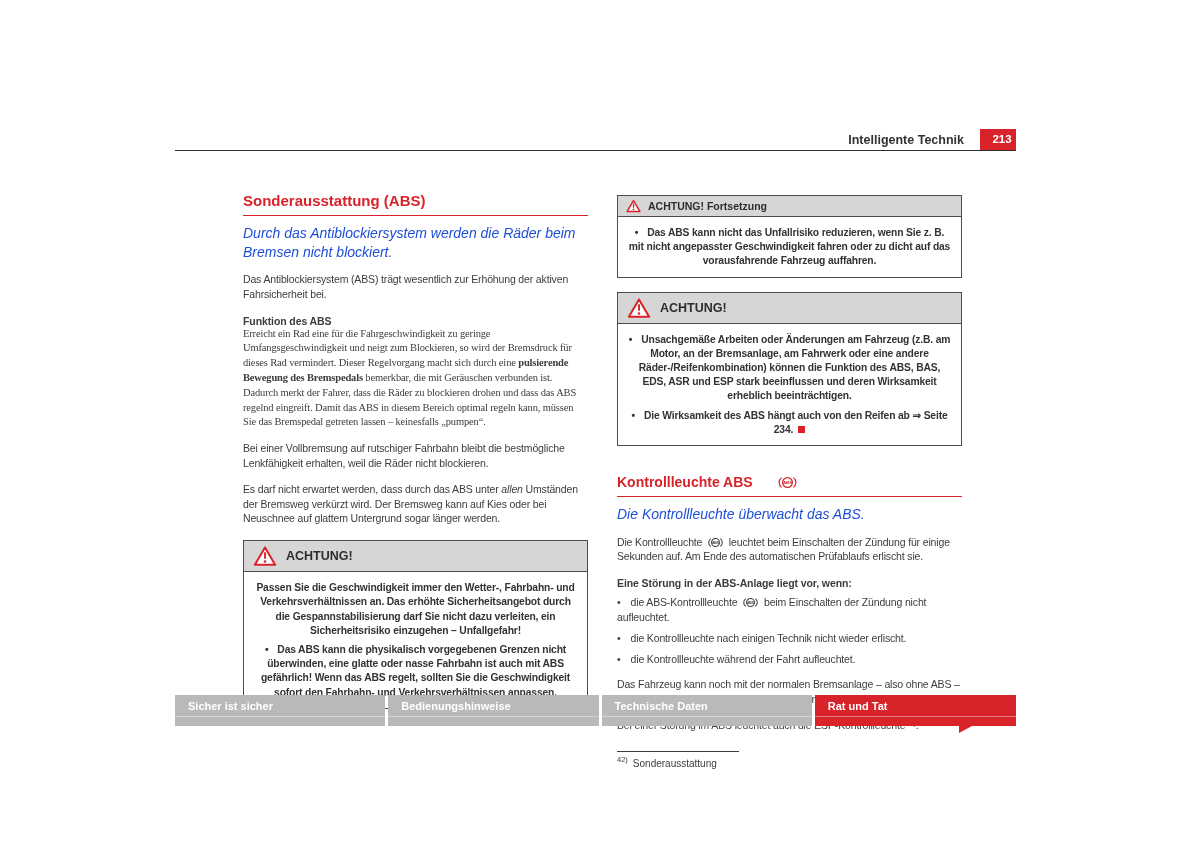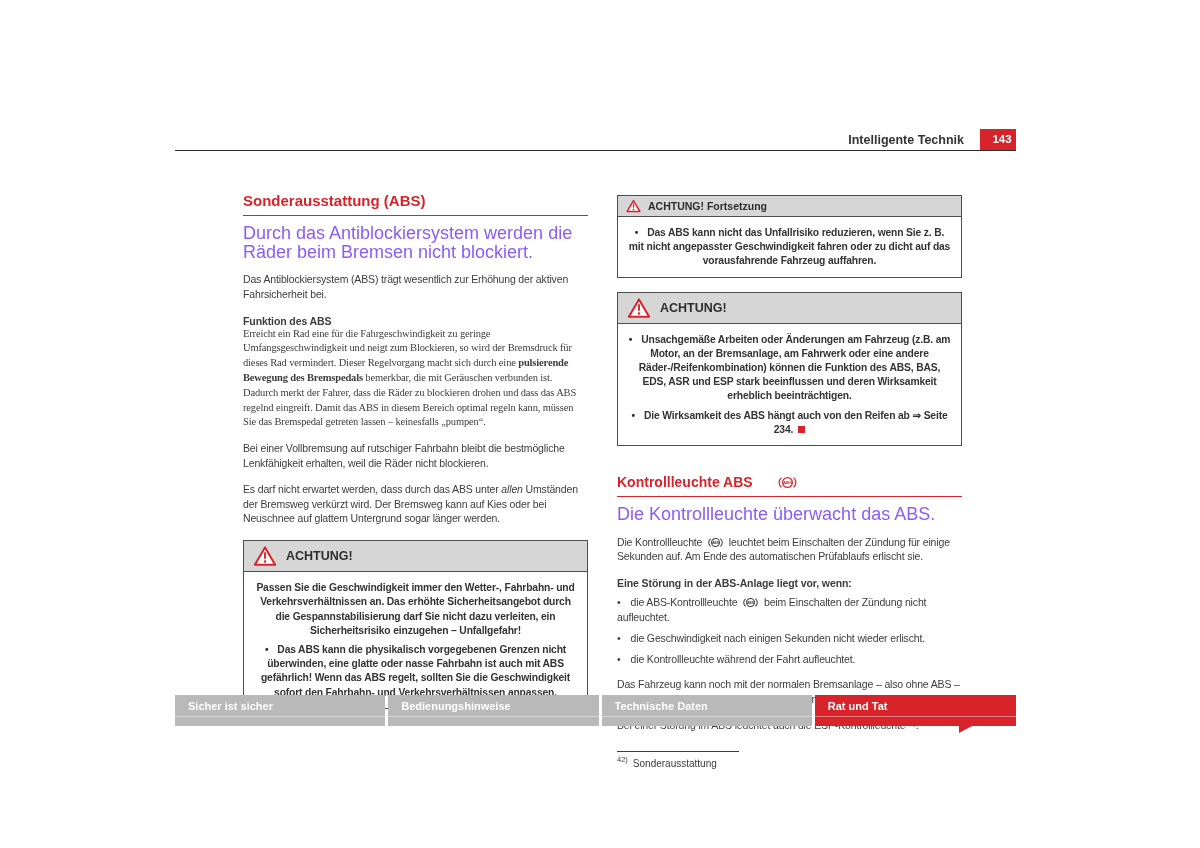--- a/index.html
+++ b/index.html
@@ -24,21 +24,21 @@
   .hdr-rule{position:absolute;top:150px;left:175px;width:849px;height:1px;background:#2f2f2f;}
   
   .col{position:absolute;width:345px;top:192px;}
   .col-left{left:243px;}
   .col-right{left:617px;top:190px;}
   h1.sec{margin:0;color:var(--red);font-size:15px;font-weight:bold;
     padding-bottom:6px;border-bottom:1px solid var(--red);}
   h1.sec2{margin:28px 0 0;color:var(--red);font-size:14px;font-weight:bold;
     padding-bottom:6px;border-bottom:1px solid var(--red);
     display:flex;align-items:center;gap:24px;}
-  .lead{font-size:18px;line-height:18.5px;margin:8px 0 0;color:#8b5cf6;}
+  .lead{font-style:italic;font-size:14px;line-height:18.5px;margin:8px 0 0;color:#1d4ed8;}
   p.body{font-size:10.5px;line-height:14.8px;letter-spacing:-0.15px;margin:11px 0 0;}
   h2.sub{font-size:10.5px;font-weight:bold;margin:13px 0 0;letter-spacing:-0.1px;}
   h2.sub + p.body{margin-top:0;font-family:Liberation Serif, serif;}
   p.libul{font-size:10.5px;line-height:14.8px;letter-spacing:-0.15px;margin:6px 0 0;}
   p.libul::before{content:"•";padding-right:10px;}
   
   .box{border:1px solid var(--box-border);margin-top:14px;background:#fff;text-align:center;}
   .box-hd{display:flex;align-items:center;gap:9px;background:var(--band);
     border-bottom:1px solid var(--box-border);padding:4px 9px;}
   .box-hd .t{font-size:12.5px;font-weight:bold;color:#2d2d2d;}
@@ -71,21 +71,21 @@
   .tab::after{content:"";position:absolute;left:0;right:0;top:21px;height:1px;
     background:rgba(255,255,255,0.4);}
   .tab.active{background:var(--red);}
 </style>
 </head>
 <body>
 
 <div class="page">
 
   <div class="hdr-title">Intelligente Technik</div>
-  <div class="hdr-badge">143</div>
+  <div class="hdr-badge">213</div>
   <div class="hdr-rule"></div>
 
   <div class="col col-left">
 
     <h1 class="sec">Sonderausstattung (ABS)</h1>
     <p class="lead">Durch das Antiblockiersystem werden die Räder beim Bremsen nicht blockiert.</p>
     <p class="body">Das Antiblockiersystem (ABS) trägt wesentlich zur Erhöhung der aktiven Fahrsicherheit bei.</p>
 
     <h2 class="sub">Funktion des ABS</h2>
     <p class="body"><span>Erreicht ein Rad eine für die Fahrgeschwindigkeit zu geringe Umfangsgeschwindigkeit und neigt zum Blockieren, so wird der Bremsdruck für dieses Rad vermindert. Dieser Regelvorgang macht sich durch eine </span><strong>pulsierende Bewegung des Bremspedals</strong><span> bemerkbar, die mit Geräuschen verbunden ist. Dadurch merkt der Fahrer, dass die Räder zu blockieren drohen und dass das ABS regelnd eingreift. Damit das ABS in diesem Bereich optimal regeln kann, müssen Sie das Bremspedal getreten lassen – keinesfalls „pumpen“.</span></p>
@@ -157,21 +157,21 @@
           <text x="15" y="11.4" text-anchor="middle" font-size="6.2" font-weight="bold" fill="currentColor" font-family="Liberation Sans, sans-serif">ABS</text>
         </svg><span> leuchtet beim Einschalten der Zündung für einige Sekunden auf. Am Ende des automatischen Prüfablaufs erlischt sie.</span></p>
 
     <h2 class="sub">Eine Störung in der ABS-Anlage liegt vor, wenn:</h2>
     <p class="libul"><span>die ABS-Kontrollleuchte </span><svg class="abs-icon" width="17" height="11" viewBox="0 0 30 18">
           <path d="M6.5 2 A 8.8 8.8 0 0 0 6.5 16" fill="none" stroke="currentColor" stroke-width="1.8"></path>
           <path d="M23.5 2 A 8.8 8.8 0 0 1 23.5 16" fill="none" stroke="currentColor" stroke-width="1.8"></path>
           <circle cx="15" cy="9" r="7" fill="none" stroke="currentColor" stroke-width="1.8"></circle>
           <text x="15" y="11.4" text-anchor="middle" font-size="6.2" font-weight="bold" fill="currentColor" font-family="Liberation Sans, sans-serif">ABS</text>
         </svg><span> beim Einschalten der Zündung nicht aufleuchtet.</span></p>
-    <p class="libul">die Geschwindigkeit nach einigen Sekunden nicht wieder erlischt.</p>
+    <p class="libul">die Kontrollleuchte nach einigen Technik nicht wieder erlischt.</p>
     <p class="libul">die Kontrollleuchte während der Fahrt aufleuchtet.</p>
 
     <p class="body">Das Fahrzeug kann noch mit der normalen Bremsanlage – also ohne ABS – gebremst werden. Bitte möglichst bald einen Fachbetrieb aufsuchen.</p>
 
     <p class="body rel"><span>Bei einer Störung im ABS leuchtet auch die ESP-Kontrollleuchte</span><sup>42)</sup><span>.</span><span class="next-arrow"></span></p>
 
     <div class="fn">
       <div class="fn-rule"></div>
       <div class="fn-text"><sup>42)</sup><span>Sonderausstattung</span></div>
     </div>

